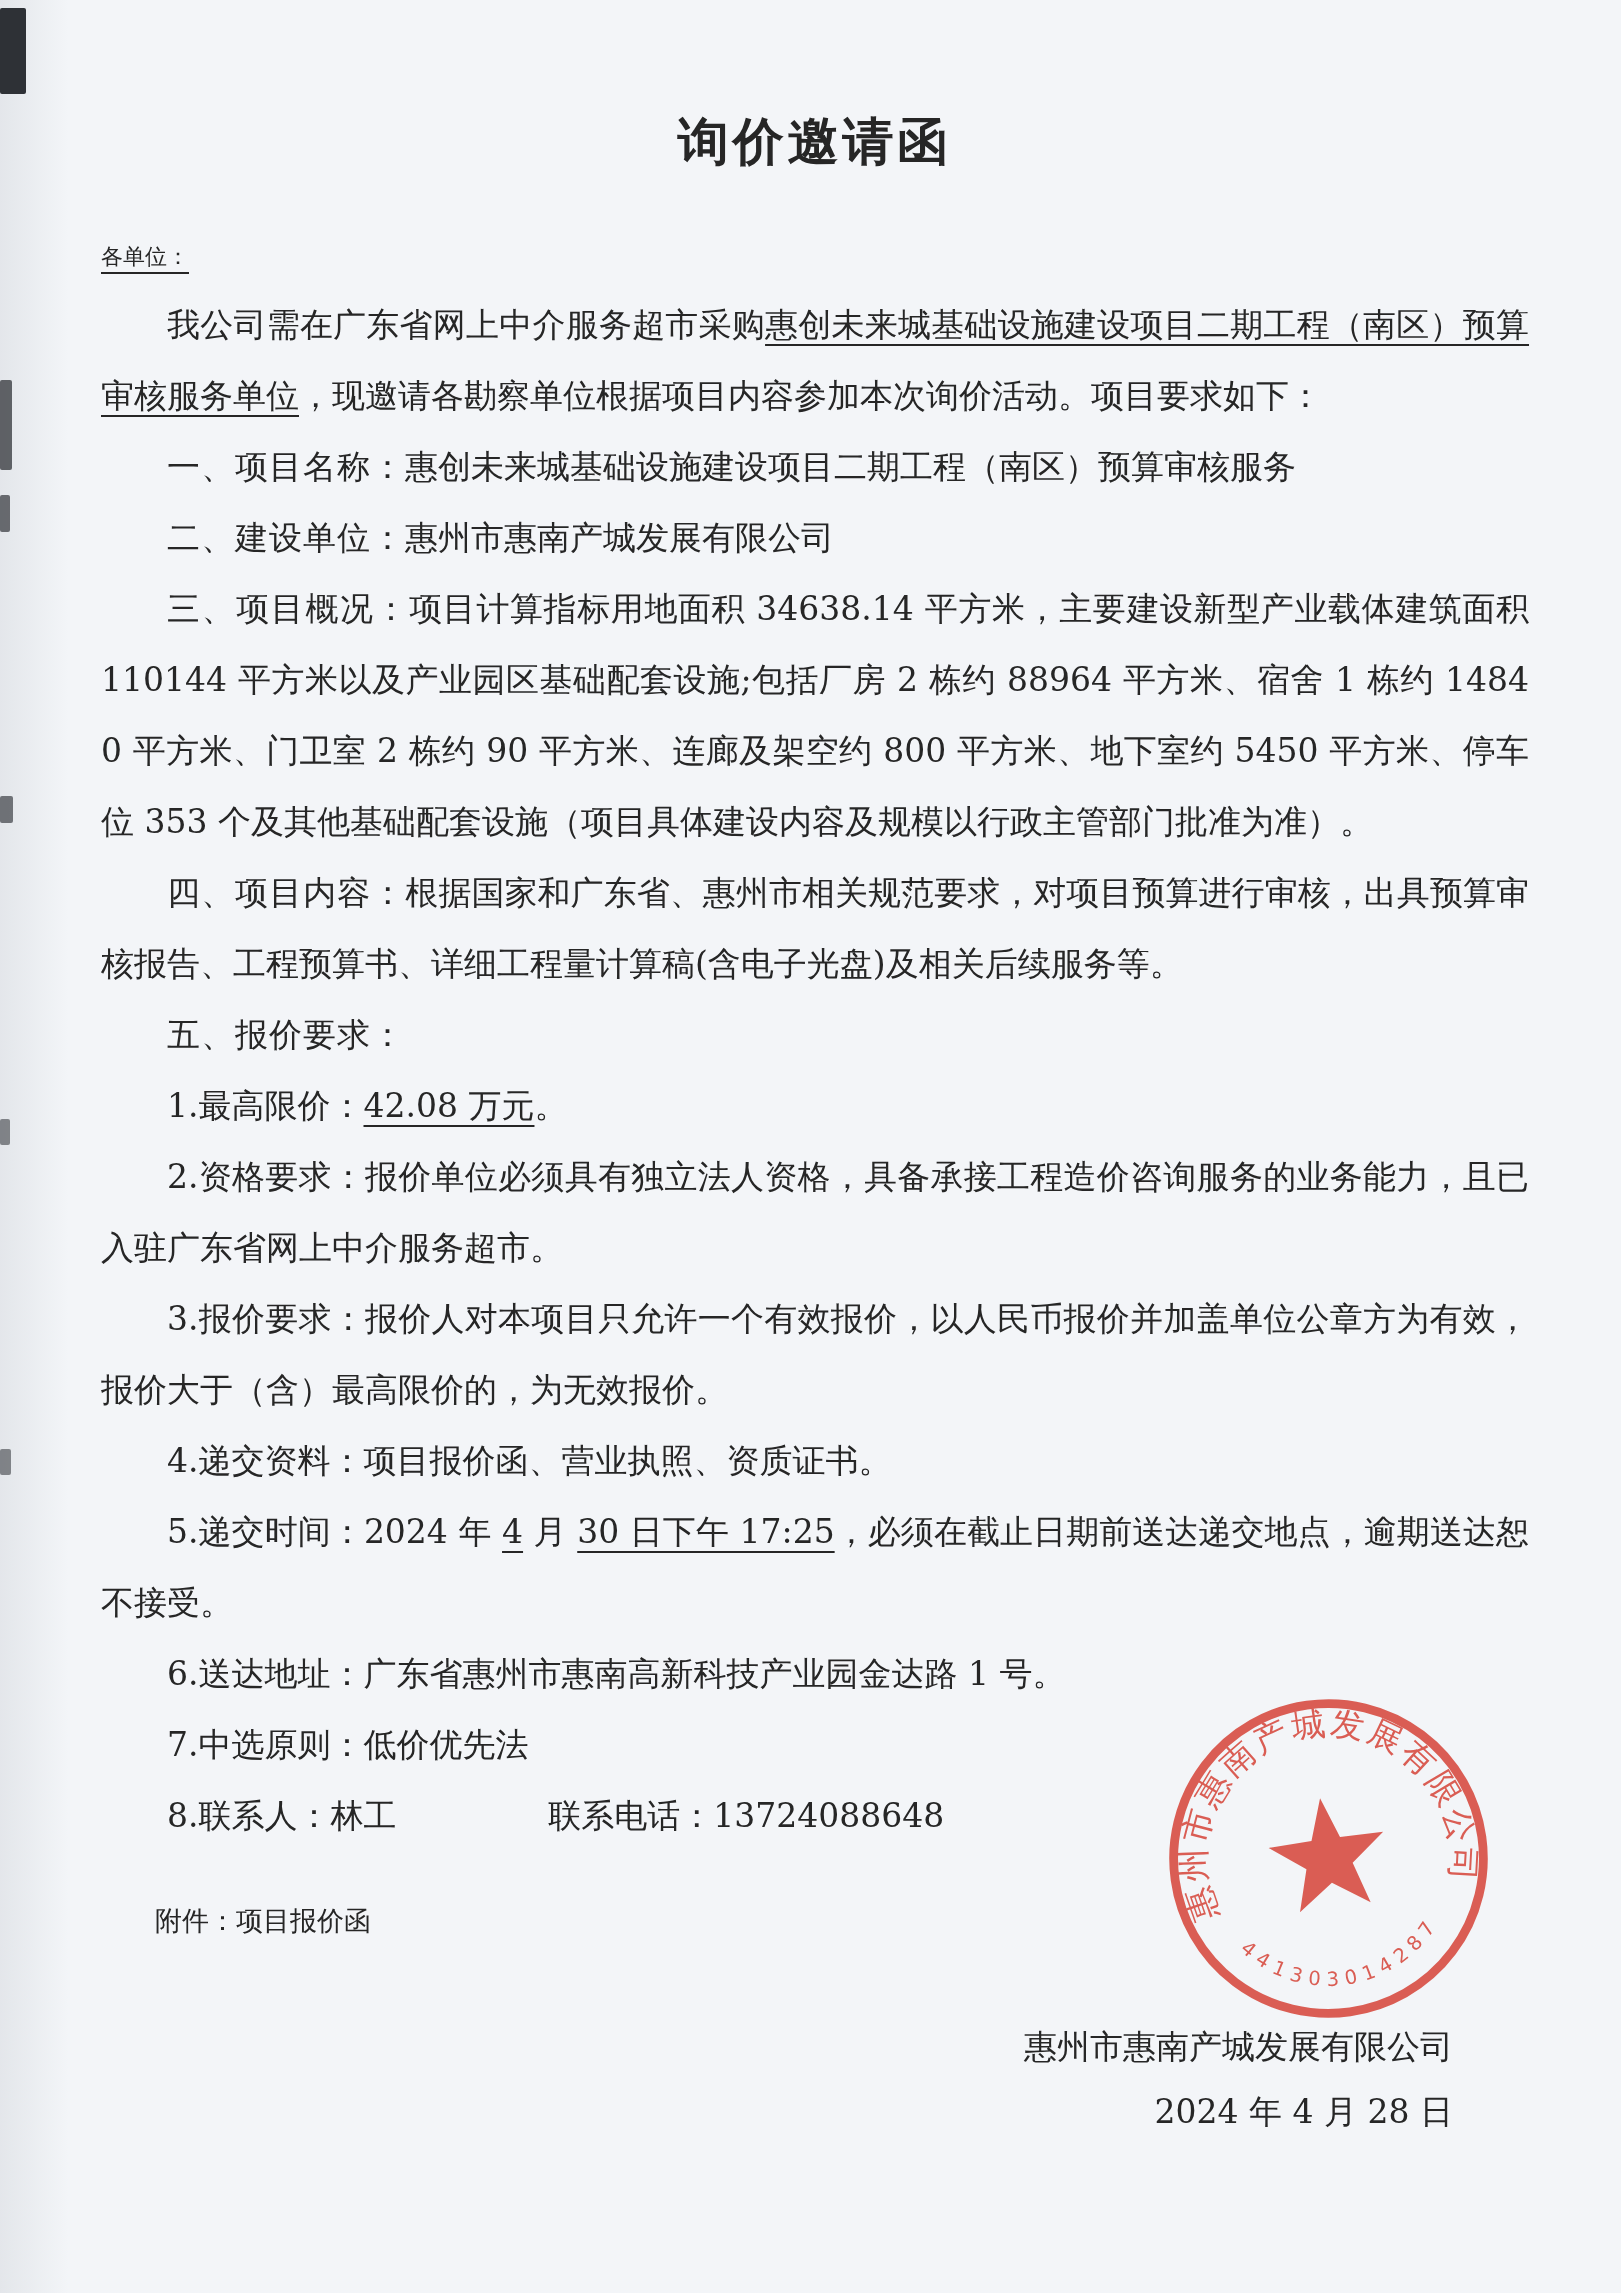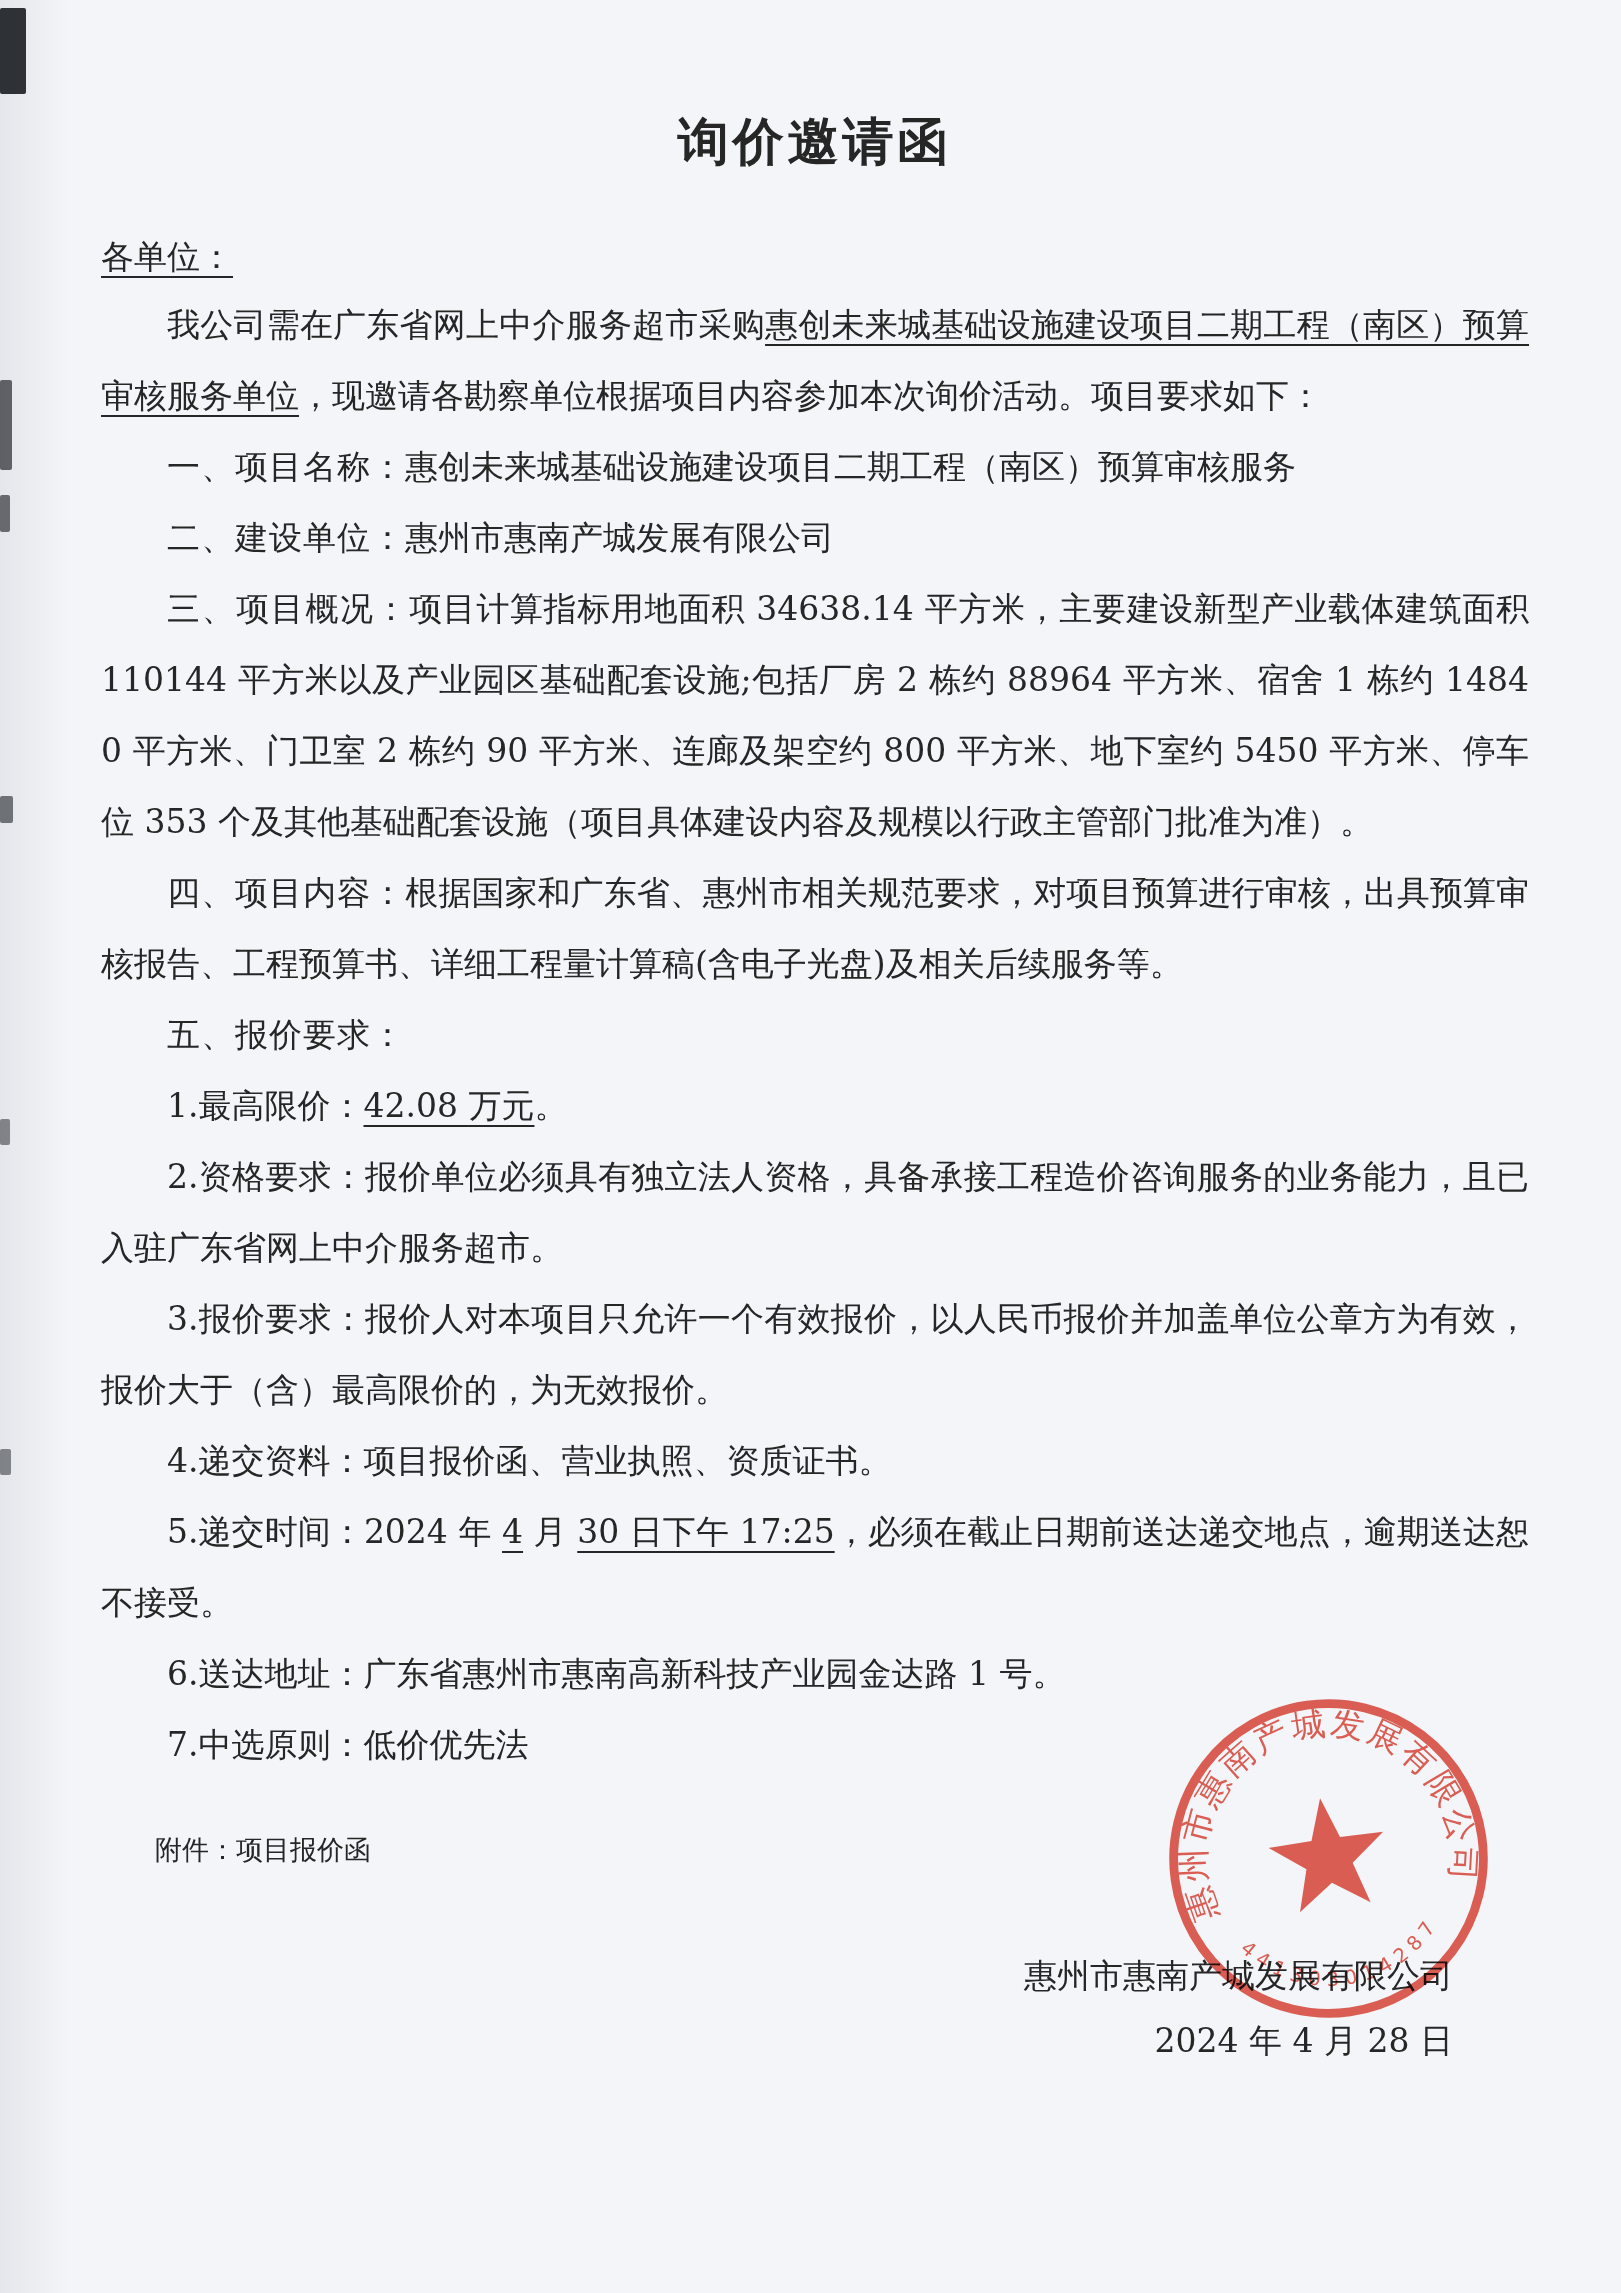--- a/index.html
+++ b/index.html
@@ -22,21 +22,21 @@
   .doc-title{
     margin-top:110px;
     text-align:center;
     font-size:51px;
     font-weight:bold;
     letter-spacing:3.9px;
     line-height:63px;
   }
   .salutation{
     margin-top:51px;
-    font-size:33px;
+    font-size:22px;
     line-height:65px;
     text-decoration:underline;
     text-underline-offset:7.8px;
     text-decoration-thickness:2px;
     display:inline-block;
   }
   .body-flow{margin-top:0;}
   .para{
     margin:0;
     font-size:33px;
@@ -112,20 +112,21 @@
         <p class="para"><span class="seg-b">三、项目概况：</span><span class="">项目计算指标用地面积 34638.14 平方米，主要建设新型产业载体建筑面积 110144 平方米以及产业园区基础配套设施;包括厂房 2 栋约 88964 平方米、宿舍 1 栋约 14840 平方米、门卫室 2 栋约 90 平方米、连廊及架空约 800 平方米、地下室约 5450 平方米、停车位 353 个及其他基础配套设施（项目具体建设内容及规模以行政主管部门批准为准）。</span></p>
         <p class="para"><span class="seg-b">四、项目内容：</span><span class="">根据国家和广东省、惠州市相关规范要求，对项目预算进行审核，出具预算审核报告、工程预算书、详细工程量计算稿(含电子光盘)及相关后续服务等。</span></p>
         <p class="para"><span class="seg-b">五、报价要求：</span></p>
         <p class="para"><span class="">1.最高限价：</span><span class="seg-u">42.08 万元</span><span class="">。</span></p>
         <p class="para"><span class="">2.资格要求：报价单位必须具有独立法人资格，具备承接工程造价咨询服务的业务能力，且已入驻广东省网上中介服务超市。</span></p>
         <p class="para"><span class="">3.报价要求：报价人对本项目只允许一个有效报价，以人民币报价并加盖单位公章方为有效，报价大于（含）最高限价的，为无效报价。</span></p>
         <p class="para"><span class="">4.递交资料：项目报价函、营业执照、资质证书。</span></p>
         <p class="para"><span class="">5.递交时间：2024 年 </span><span class="seg-u">4</span><span class=""> 月 </span><span class="seg-u">30 日下午 17:25</span><span class="">，必须在截止日期前送达递交地点，逾期送达恕不接受。</span></p>
         <p class="para"><span class="">6.送达地址：广东省惠州市惠南高新科技产业园金达路 1 号。</span></p>
         <p class="para"><span class="">7.中选原则：低价优先法</span></p>
+        <p class="para"><span class="">8.联系人：林工</span><span class="seg-gap">联系电话：13724088648</span></p>
       </div>
     <p class="attachment">附件：项目报价函</p>
     <div class="signature">
       <div>惠州市惠南产城发展有限公司</div>
       <div>2024 年 4 月 28 日</div>
     </div>
   </div>
 
   <svg class="seal" width="345" height="345" viewBox="-176 -176 352 352">
     <g transform="rotate(-8)">

